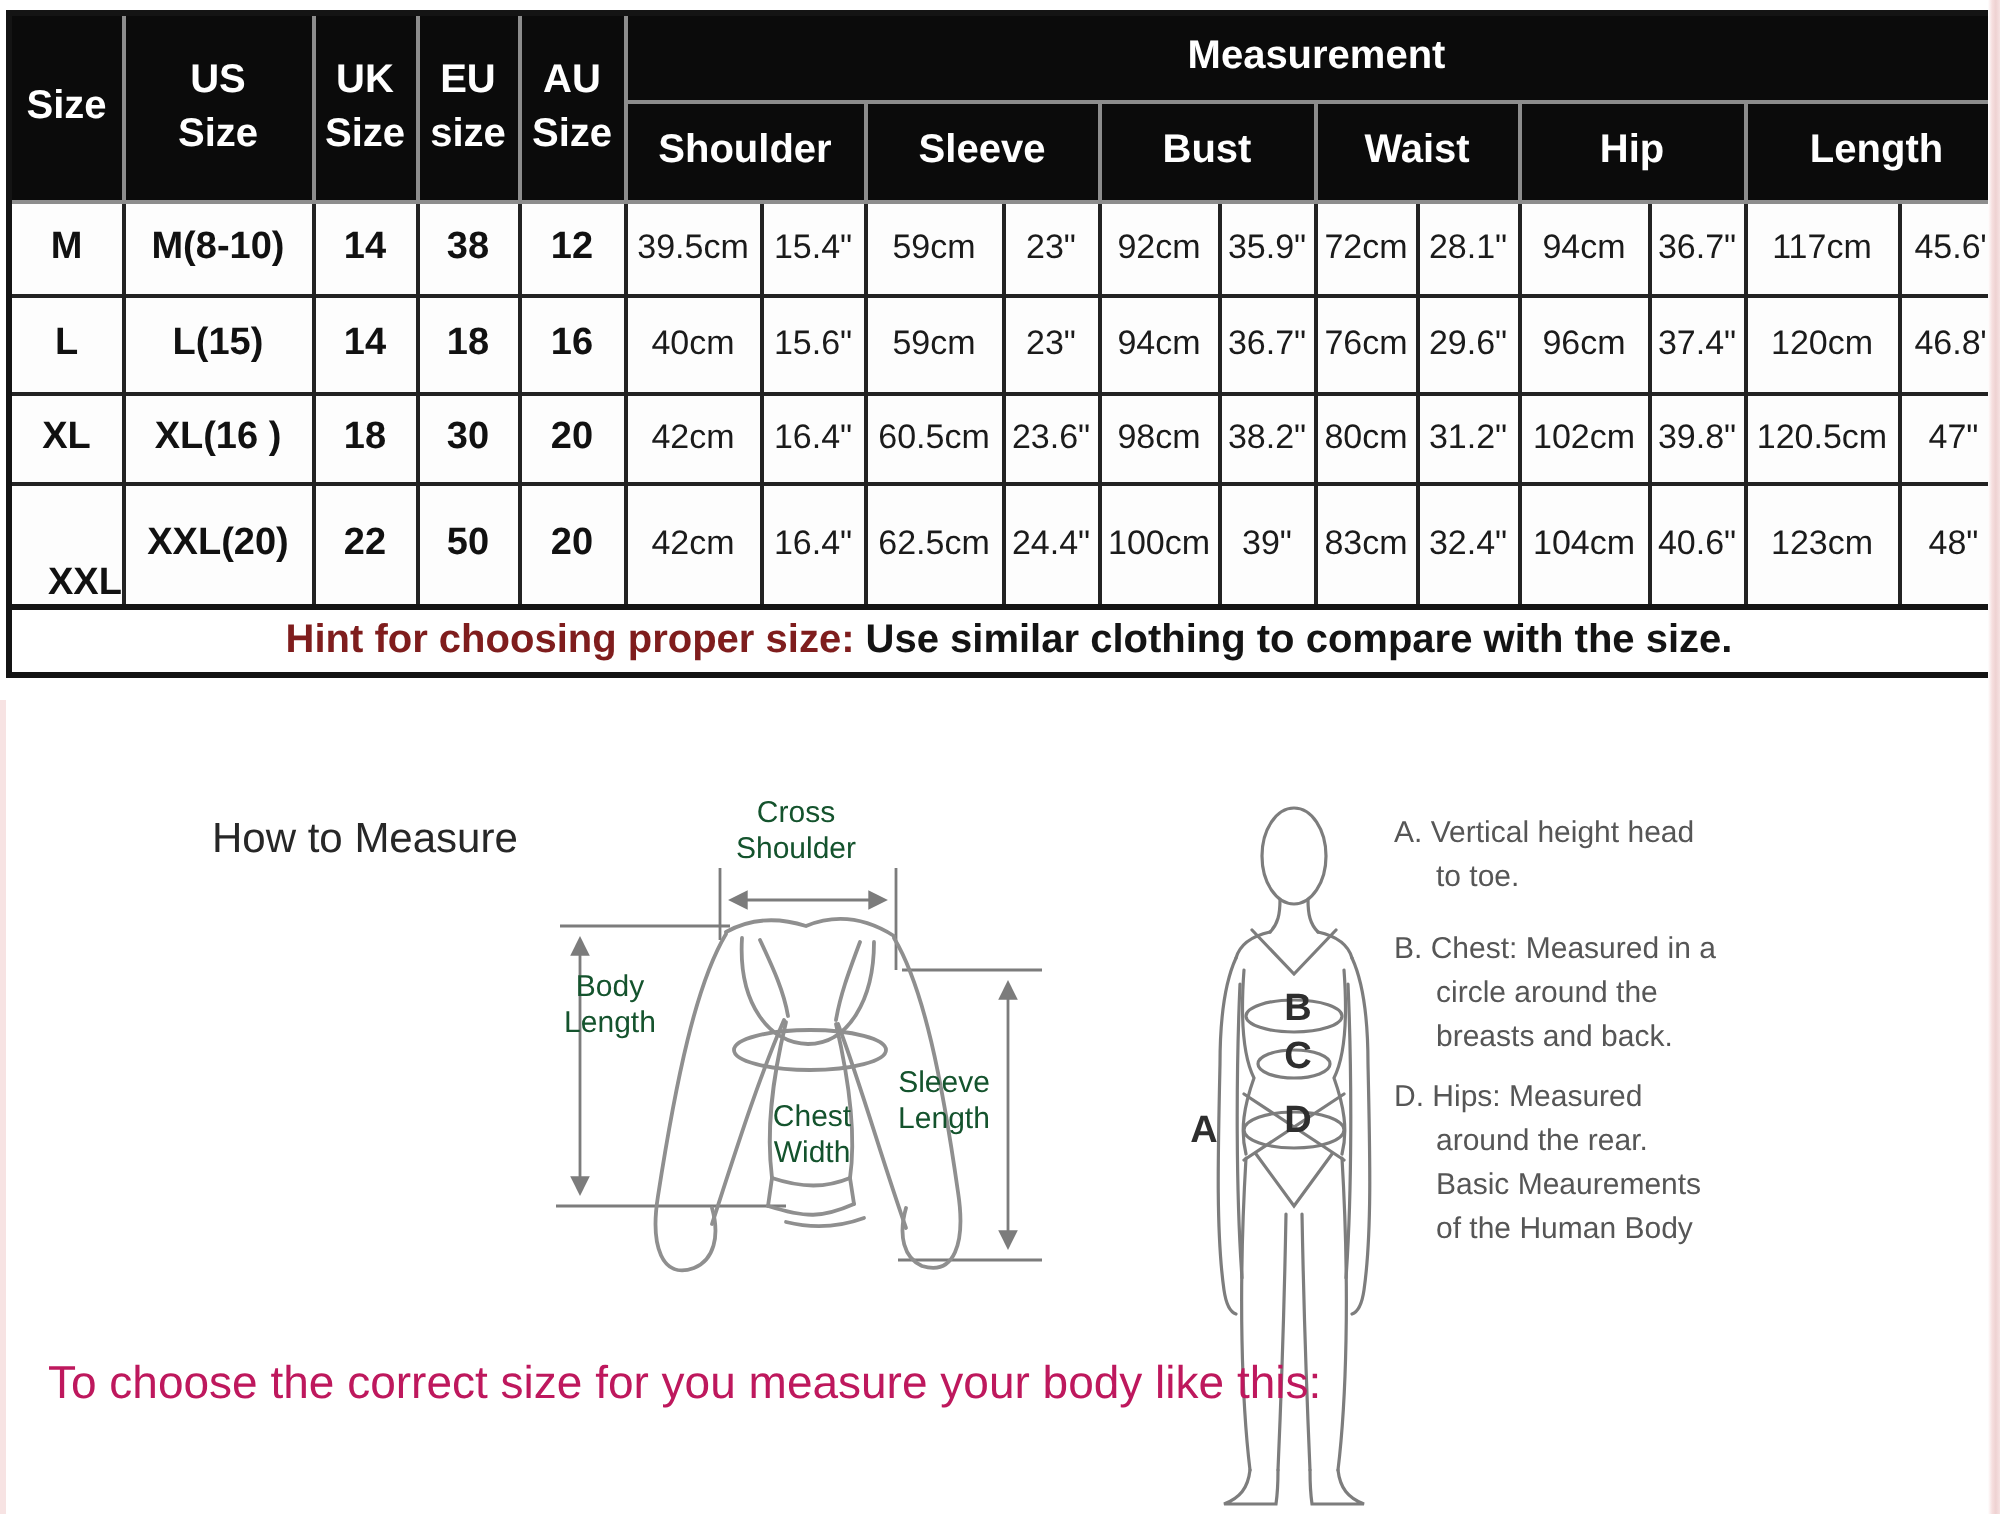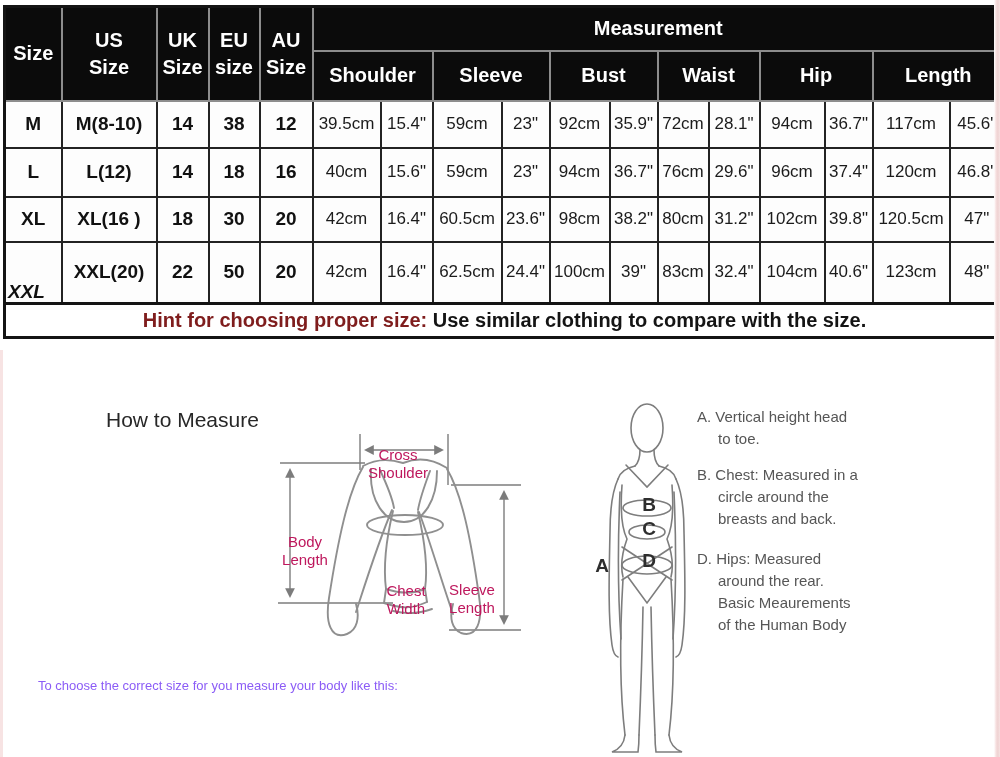--- a/index.html
+++ b/index.html
@@ -20,42 +20,42 @@
   table.size-chart thead th{
     background:#0b0b0b;color:#ffffff;border-color:#8d8d8d;
     font-size:20px;font-weight:bold;white-space:pre-line;line-height:1.35;
   }
   tr.hrow1{height:44px;}
   tr.hrow2{height:50px;}
   tr.hrow2 th{font-size:19px;}
   tr.r0{height:47px;} tr.r1{height:49px;} tr.r2{height:45px;} tr.r3{height:62px;}
   tbody td{font-size:17px;color:#1b1b1b;background:#fdfdfd;}
   tbody td.lab{font-weight:bold;font-size:19px;color:#111;}
-  tbody td.bl{vertical-align:bottom;text-align:left;padding-left:2px;line-height:1.05;font-style:italic;}
+  tbody td.bl{vertical-align:bottom;text-align:left;padding-left:18px;line-height:1.05;}
   tr.hint-row{height:34px;}
   tr.hint-row td{font-size:20px;font-weight:bold;background:#ffffff;color:#141414;border-top:3px solid #141414;}
   .hint-label{color:#7f1d1d;}
   
   .guide-title{position:absolute;left:106px;top:408px;font-size:21px;color:#272727;}
   .shirt-diagram{position:absolute;left:253px;top:390px;width:320px;height:280px;}
   .body-diagram{position:absolute;left:592px;top:397px;width:118px;height:360px;}
   .diagram-label{
-    position:absolute;white-space:pre-line;color:#be185d;font-size:15px;
-    line-height:1.2;text-align:center;margin-top:48px;
+    position:absolute;white-space:pre-line;color:#14532d;font-size:15px;
+    line-height:1.2;text-align:center;
   }
   .lbl-cross{left:95px;top:8px;width:100px;}
   .lbl-body{left:20px;top:95px;width:64px;}
-  .lbl-chest{left:110px;top:144px;width:86px;}
+  .lbl-chest{left:110px;top:160px;width:86px;}
   .lbl-sleeve{left:192px;top:143px;width:54px;}
   .body-letter{position:absolute;font-size:19px;font-weight:bold;color:#2e2e2e;width:20px;text-align:center;}
   .bl-a{left:0px;top:158px;} .bl-b{left:47px;top:97px;} .bl-c{left:47px;top:121px;} .bl-d{left:47px;top:153px;}
   .annotations{position:absolute;left:697px;top:406px;width:192px;font-size:15px;line-height:22px;color:#565656;}
   .ann{padding-left:21px;text-indent:-21px;white-space:pre-line;}
-  .ann-a{margin-bottom:14px;} .ann-b{margin-bottom:18px;} .ann-c{margin-bottom:16px;}
-  .guide-footer{position:absolute;left:38px;top:678px;font-size:13px;color:#8b5cf6;}
+  .ann-a{margin-bottom:14px;} .ann-b{margin-bottom:8px;} .ann-c{margin-bottom:16px;}
+  .guide-footer{position:absolute;left:24px;top:678px;font-size:23px;color:#be185d;}
   
   .edge-right{position:absolute;right:0;top:0;bottom:0;width:6px;
     background:linear-gradient(to right,#ffffff 0%,#f6dede 35%,#eed2d2 65%,#f7e2e2 100%);}
   .edge-left{position:absolute;left:0;top:350px;bottom:0;width:3px;background:#f7e3e3;}
   svg{display:block;}
 </style>
 </head>
 <body>
 
 <div class="chart-wrap">
@@ -116,21 +116,21 @@
         <td>35.9"</td>
         <td>72cm</td>
         <td>28.1"</td>
         <td>94cm</td>
         <td>36.7"</td>
         <td>117cm</td>
         <td>45.6"</td>
       </tr>
       <tr class="r1">
         <td class="lab">L</td>
-        <td class="lab">L(12)</td>
+        <td class="lab">L(15)</td>
         <td class="lab">14</td>
         <td class="lab">18</td>
         <td class="lab">16</td>
         <td>40cm</td>
         <td>15.6"</td>
         <td>59cm</td>
         <td>23"</td>
         <td>94cm</td>
         <td>36.7"</td>
         <td>76cm</td>

